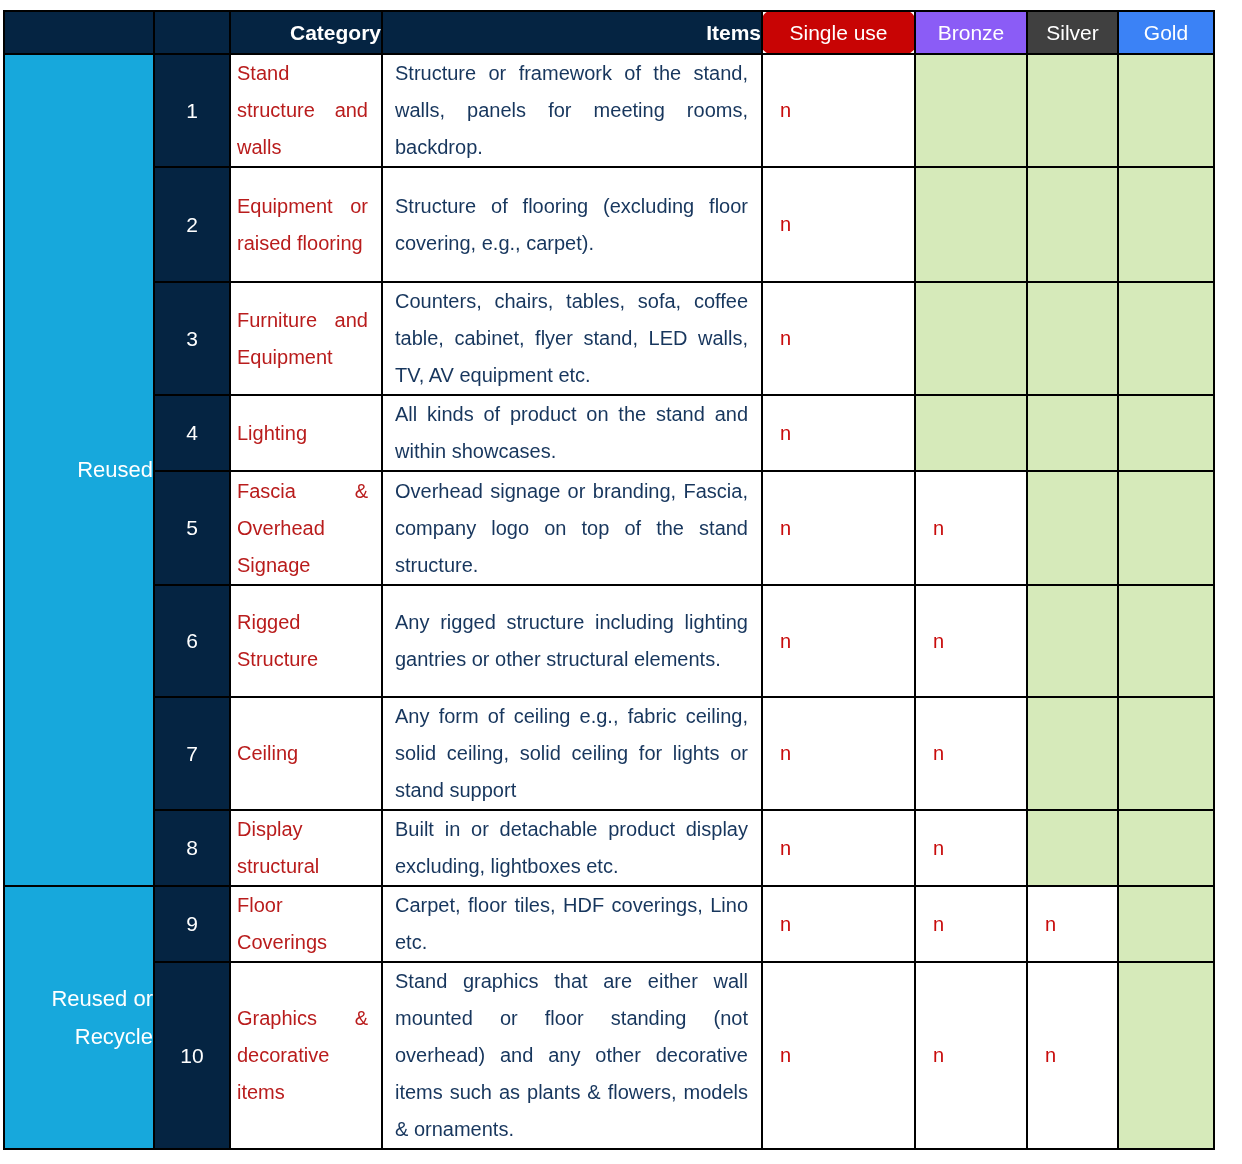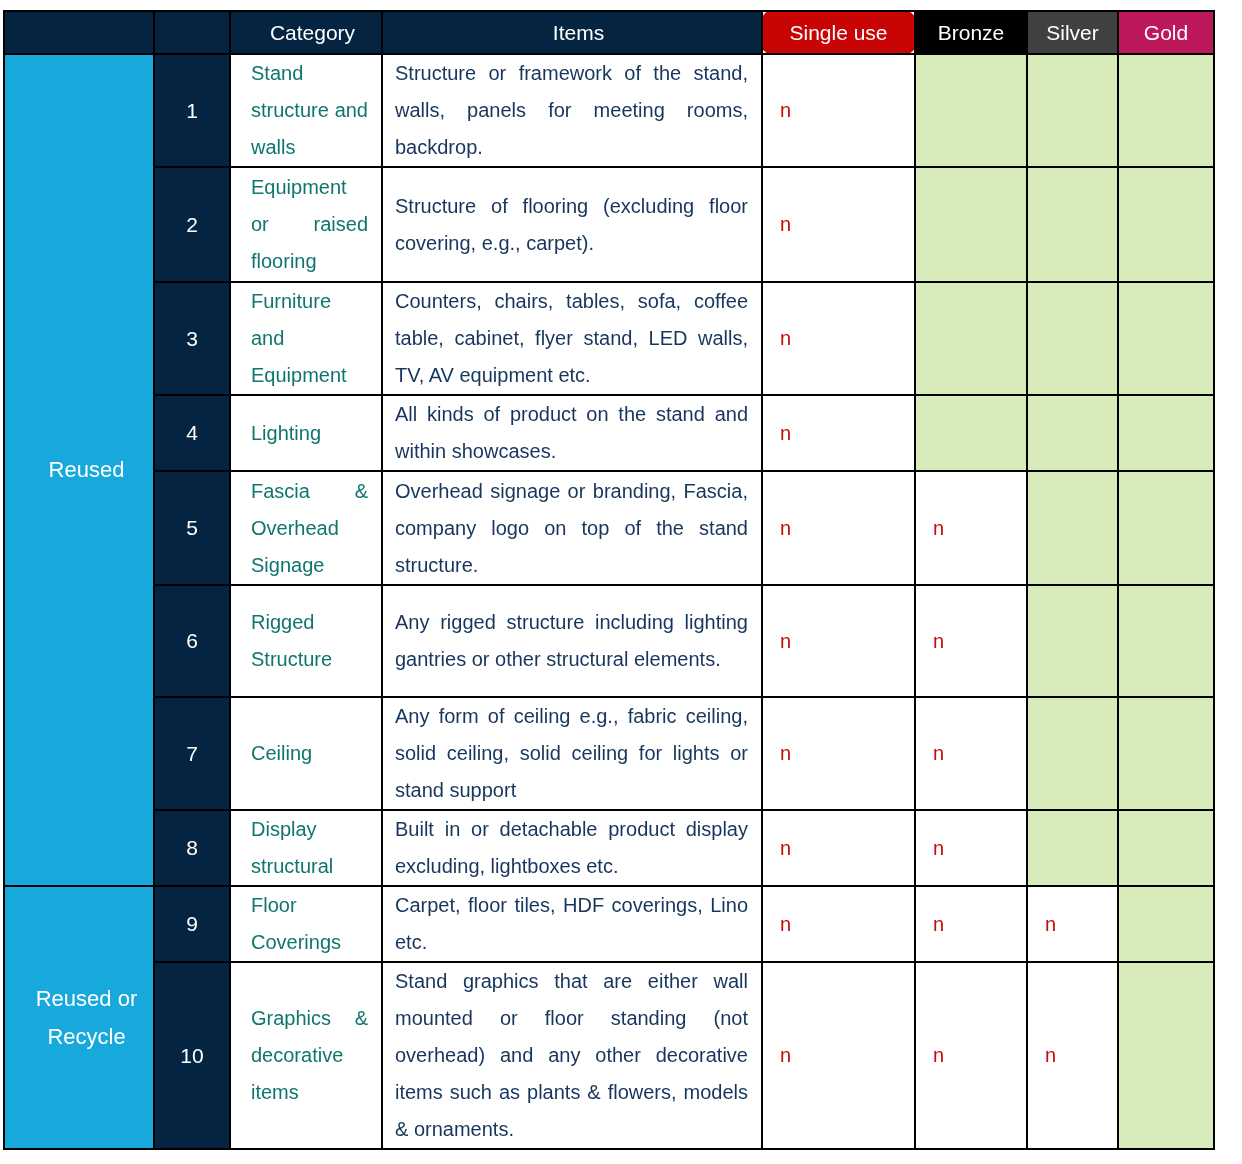--- a/index.html
+++ b/index.html
@@ -1,24 +1,24 @@
 <!DOCTYPE html>
 <html><head>
 <meta charset="utf-8">
 <style>
   html,body{margin:0;padding:0;background:#ffffff;}
   body{width:1242px;height:1164px;font-family:"Liberation Sans",sans-serif;overflow:hidden;}
   table{border-collapse:collapse;table-layout:fixed;margin:10px 0 0 3px;}
   th,td{border:2px solid #000;padding:0;vertical-align:middle;overflow:hidden;}
   th{color:#fff;font-weight:400;font-size:21px;background:#052442;}
-  .head-label{text-align:center;padding-left:13px;}
+  .head-label{text-align:right;padding-left:13px;font-weight:bold;}
   .tier-head{text-align:center;}
-  .group{background:#17a8dc;color:#fff;font-size:22px;text-align:center;padding-left:15px;line-height:38px;font-weight:400;}
+  .group{background:#17a8dc;color:#fff;font-size:22px;text-align:right;padding-left:15px;line-height:38px;font-weight:400;}
   .num{background:#052442;color:#fff;font-size:21px;text-align:center;}
-  .cat{color:#0f766e;font-size:20px;line-height:37px;text-align:justify;padding:0 13px 0 20px;}
+  .cat{color:#b91c1c;font-size:20px;line-height:37px;text-align:justify;padding:0 13px 0 6px;}
   .items{color:#17365d;font-size:20px;line-height:37px;text-align:justify;padding:0 13px 0 12px;}
   .tier-cell{color:#c80b0b;font-size:20px;text-align:left;padding-left:17px;background:#ffffff;}
   .tier-cell.green{background:#d6eaba;}
 </style>
 </head>
 <body>
 
 <table>
   <colgroup>
     <col style="width:150px">
@@ -30,23 +30,23 @@
       <col style="width:91px">
       <col style="width:96px">
   </colgroup>
   <thead>
     <tr style="height:43px">
       <th></th>
       <th></th>
       <th class="head-label">Category</th>
       <th class="head-label">Items</th>
       <th class="tier-head" style="background: rgb(200, 4, 4); border-radius: 9px;">Single use</th>
-      <th class="tier-head" style="background: #000000;">Bronze</th>
+      <th class="tier-head" style="background: #8b5cf6;">Bronze</th>
       <th class="tier-head" style="background: #404040;">Silver</th>
-      <th class="tier-head" style="background: #be185d;">Gold</th>
+      <th class="tier-head" style="background: #3b82f6;">Gold</th>
     </tr>
   </thead>
   <tbody>
     <tr style="height:110px">
       <td class="group" rowspan="8">Reused</td>
       <td class="num">1</td>
       <td class="cat">Stand structure and walls</td>
       <td class="items">Structure or framework of the stand, walls, panels for meeting rooms, backdrop.</td>
       <td class="tier-cell">n</td>
       <td class="tier-cell green"></td>

